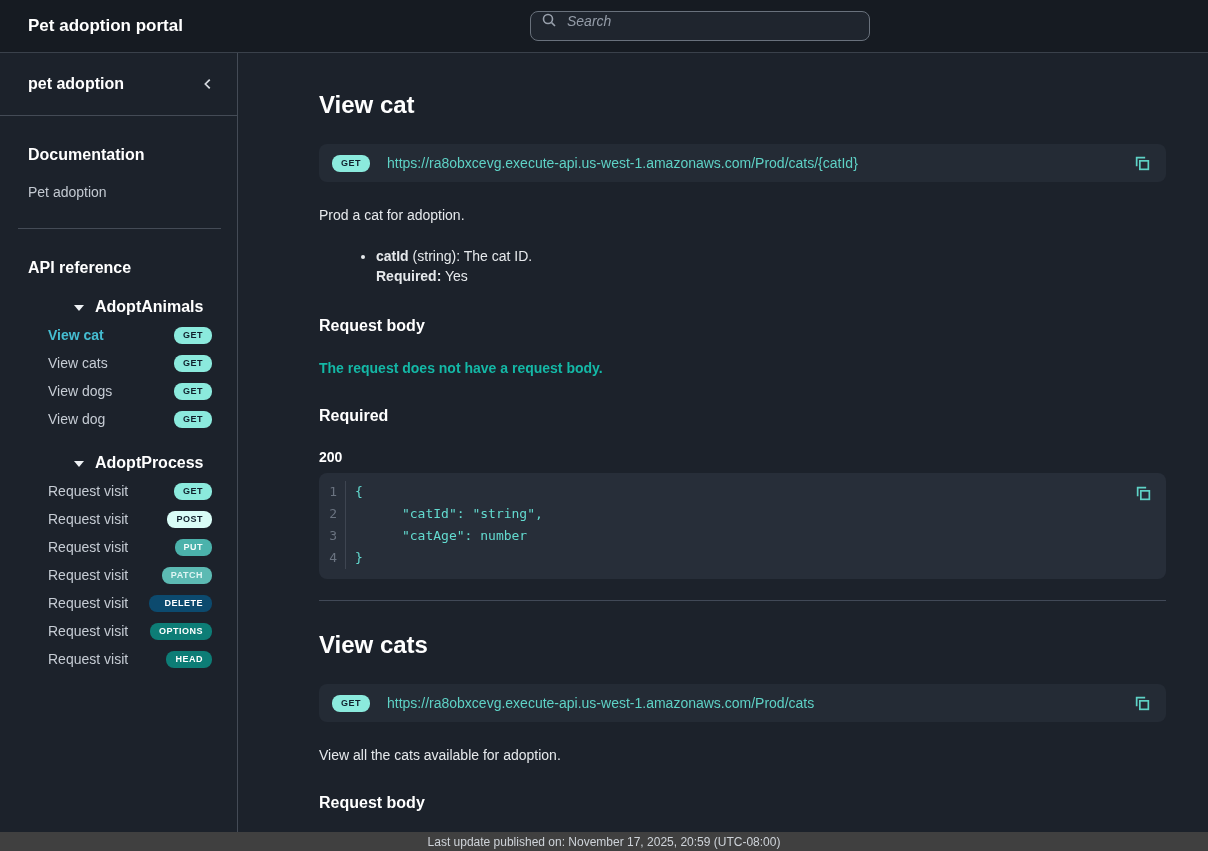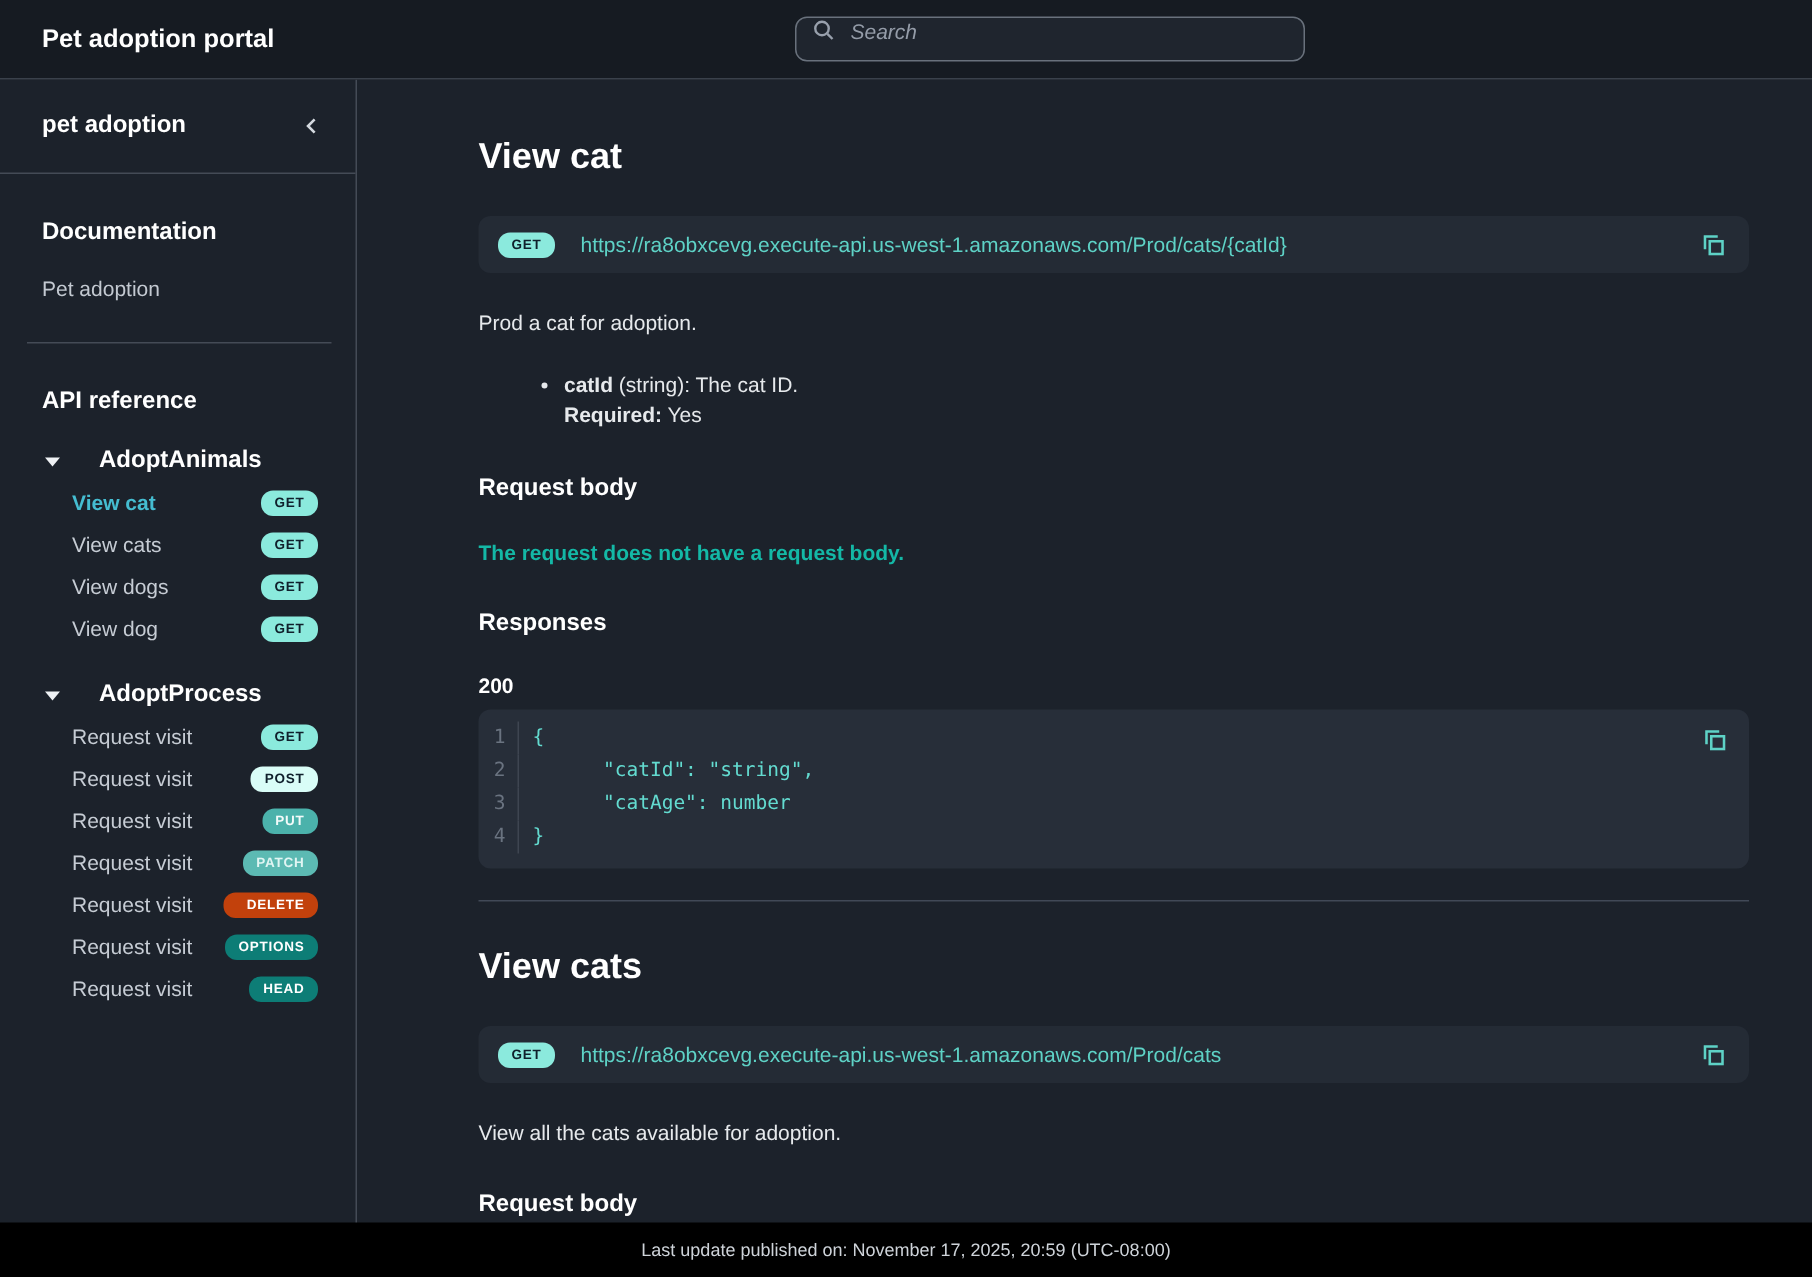--- a/index.html
+++ b/index.html
@@ -27,37 +27,37 @@
   .side-head { height:63px; border-bottom:1px solid #444b56; display:flex;
                align-items:center; justify-content:space-between; padding:0 18px 0 28px; }
   .side-title { font-size:16px; font-weight:700; color:#ffffff; }
   .collapse-btn { background:none; border:none; padding:4px; cursor:pointer; display:flex; }
 
   .side-body { padding-top:30px; }
   .s-heading { font-size:16px; font-weight:700; color:#ffffff; padding:0 28px; margin:0 0 16px; }
   .s-link { font-size:14px; color:#c3c9d1; padding:4px 28px; cursor:pointer; }
   .s-divider { border:none; border-top:1px solid #444b56; margin:24px 16px 30px 18px; }
 
-  .group-head { display:flex; align-items:center; gap:26px; padding:5px 28px 5px 30px;
-                margin-top:16px; cursor:pointer; }
+  .group-head { display:flex; align-items:center; gap:11px; padding:5px 28px 5px 30px;
+                margin-top:16px; cursor:pointer;margin-left:44px; }
   .tri { width:0; height:0; border-left:5px solid transparent; border-right:5px solid transparent;
          border-top:6px solid #eef1f4; margin-top:2px; }
   .group-label { font-size:16px; font-weight:700; color:#ffffff; }
   .nav-item { display:flex; align-items:center; justify-content:space-between;
               padding:5px 25px 5px 48px; cursor:pointer; height:28px; }
   .nav-label { font-size:14px; color:#c6ccd4; }
   .nav-label.active { color:#45bdd1; font-weight:700; }
 
   .badge { font-size:9px; font-weight:700; letter-spacing:.5px; padding:4px 9px;
            border-radius:8px; line-height:1; color:#10202c; flex:none; }
   .m-get     { background:#8beadd; }
   .m-post    { background:#d9fdf7; }
   .m-put     { background:#4bb2ab; color:#f2fbfa; }
   .m-patch   { background:#5cbab3; color:#e0f5f3; }
-  .m-delete  { background:#c2410c; color:#ffffff;padding-left:15px; }
+  .m-delete  { background:#0c4a6e; color:#ffffff;padding-left:15px; }
   .m-options { background:#0d7d76; color:#ffffff; }
   .m-head    { background:#0d7d76; color:#ffffff; }
 
   
   .main { flex:1; overflow:hidden; padding:38px 42px 0 81px; }
   .op-title { font-size:24px; font-weight:700; color:#ffffff; margin:0 0 25px; }
   .url-bar { background:#242b35; border-radius:8px; height:38px; display:flex;
              align-items:center; padding:0 13px; gap:17px; margin-bottom:25px; }
   .url { font-size:14px; color:#5ed2c6; text-decoration:none; cursor:pointer; }
   .copy-btn { margin-left:auto; background:none; border:none; cursor:pointer;
@@ -70,22 +70,22 @@
   .resp-code { font-size:14px; font-weight:700; color:#ffffff; margin:24px 0 8px; }
   .code-block { position:relative; background:#272e39; border-radius:8px; padding:8px 0 10px; }
   .code-line { display:flex; line-height:22px; font-family:"DejaVu Sans Mono", monospace; font-size:13px; }
   .ln { width:27px; flex:none; text-align:right; padding-right:8px; color:#6a7380;
         border-right:1px solid #3e4551; }
   .cd { padding-left:9px; white-space:pre; color:#63dbd0; }
   .code-block .copy-btn { position:absolute; top:10px; right:12px; }
   .op-divider { border:none; border-top:1px solid #414957; margin:21px 0 30px; }
 
   
-  .footer { position:absolute; left:0; bottom:0; width:1208px; height:36px;
-            background:#000000; display:flex; align-items:center; justify-content:center; z-index:5; }
+  .footer { position:absolute; left:0; bottom:0; width:1208px; height:19px;
+            background:#404040; display:flex; align-items:center; justify-content:center; z-index:5; }
   .footer span { font-size:12px; color:#ced3d9; }
 </style>
 </head>
 <body>
 
 <div class="topbar">
   <div class="app-title">Pet adoption portal</div>
   <div class="searchbox">
     <span style="display:flex;">
       <svg width="16" height="16" viewBox="0 0 16 16" fill="none" stroke="#98a0ac" stroke-width="1.6">
@@ -197,21 +197,21 @@
     <ul class="args">
       <li>
         <b>catId</b><span> (string): The cat ID.</span><br>
         <b>Required:</b><span> Yes</span>
       </li>
     </ul>
 
     <h3 class="sec">Request body</h3>
     <p class="body-text">The request does not have a request body.</p>
 
-    <h3 class="sec">Responses</h3>
+    <h3 class="sec">Required</h3>
     <p class="resp-code">200</p>
 
     <div class="code-block">
       <div class="code-line">
         <span class="ln">1</span>
         <span class="cd">{</span>
       </div>
       <div class="code-line">
         <span class="ln">2</span>
         <span class="cd">      "catId": "string",</span>

